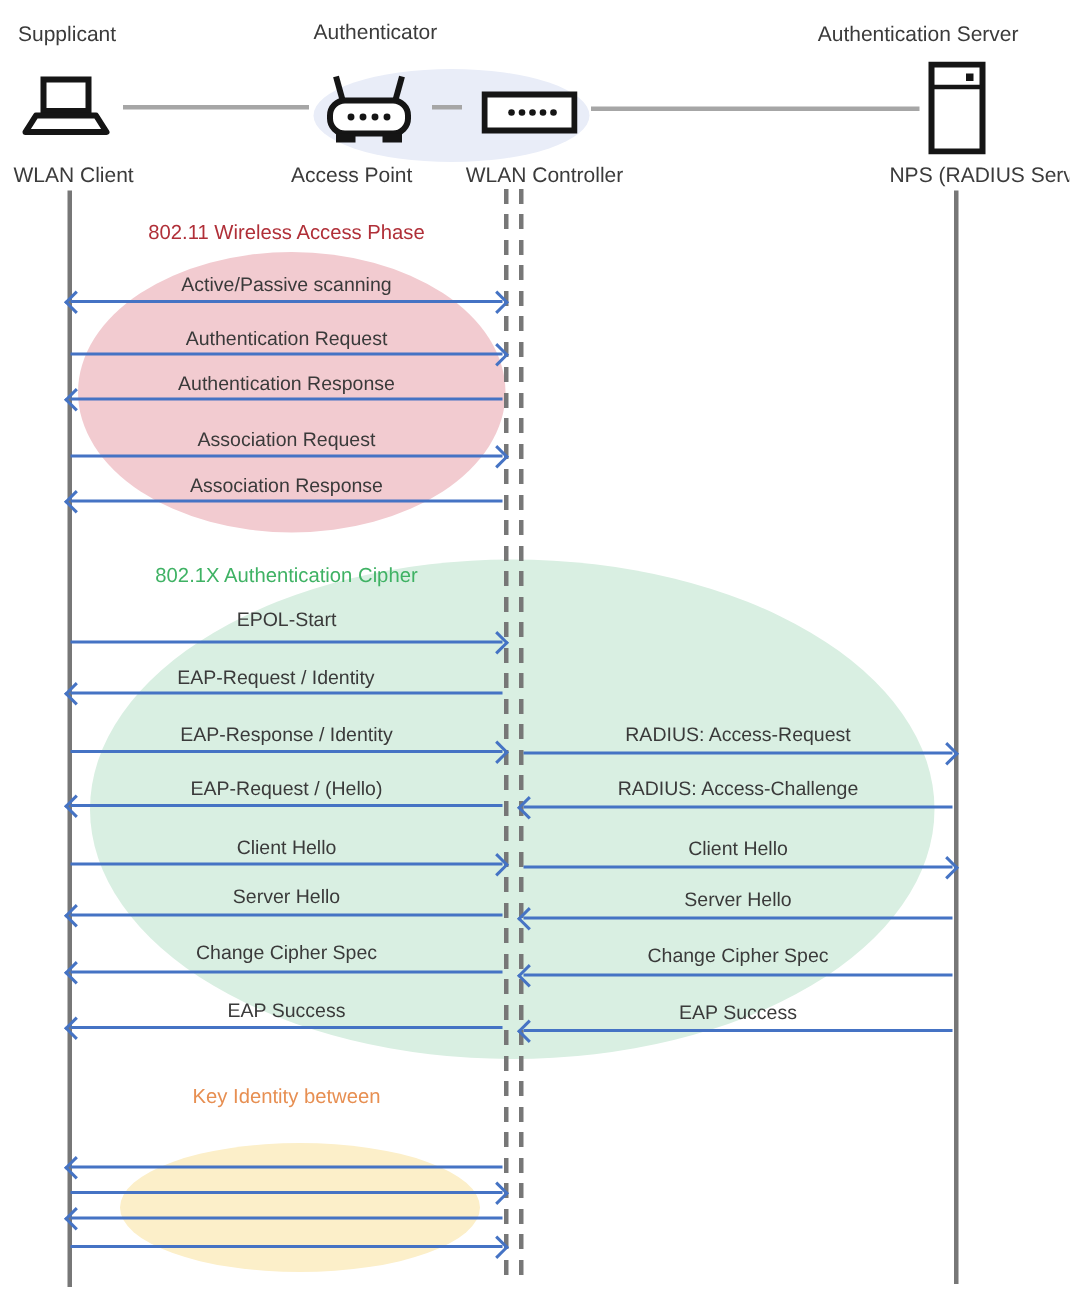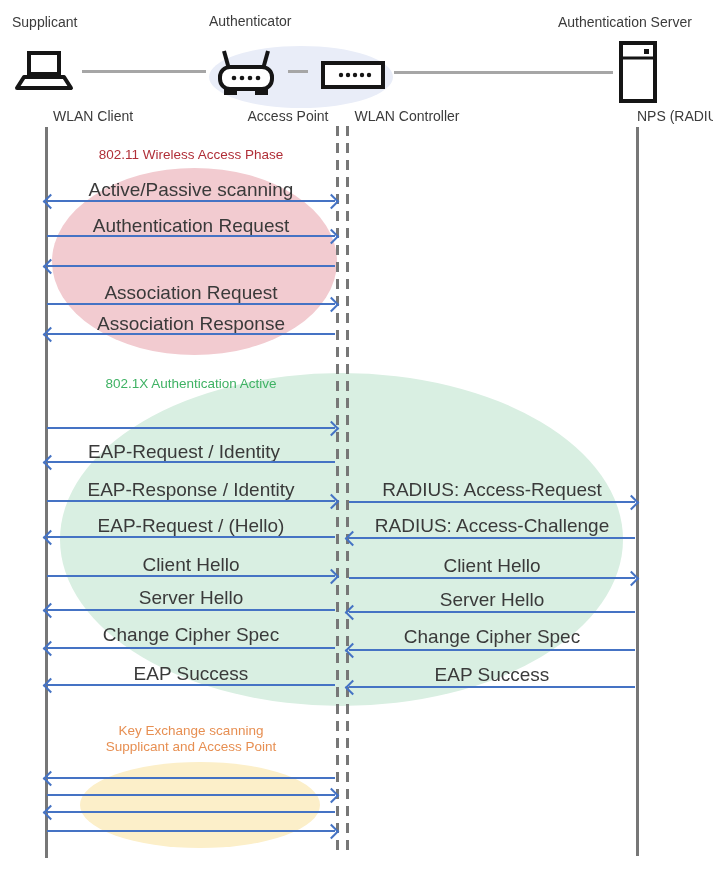--- a/index.html
+++ b/index.html
@@ -1,50 +1,50 @@
 <!DOCTYPE html>
 <html><head>
 <meta charset="utf-8">
 <style>
   html,body { margin:0; padding:0; background:#ffffff; }
   .stage {
     position:relative; width:713px; height:875px; background:#ffffff;
     font-family:"Liberation Sans", sans-serif; overflow:hidden;
   }
   .role { position:absolute; font-size:14px; color:#3b3b3b; }
-  .node-label { position:absolute; font-size:14px; color:#3b3b3b;margin-left:44px; }
+  .node-label { position:absolute; font-size:14px; color:#3b3b3b; }
   .ellipse { position:absolute; border-radius:50%; }
   .lifeline { position:absolute; width:3px; background:#777777; }
   .lifeline.dashed {
     background: repeating-linear-gradient(to bottom, #777777 0 10px, transparent 10px 17px);
   }
   .connector { position:absolute; height:3px; background:#a6a6a6; }
   .phase-title { position:absolute; font-size:13.5px; text-align:center; line-height:16px; }
-  .msg-label { position:absolute; font-size:19px; color:#3a3a3a; text-align:center; line-height:14px; }
+  .msg-label { position:absolute; font-size:13px; color:#3a3a3a; text-align:center; line-height:14px; }
   .arrow { position:absolute; height:2px; background:#4573c4; }
   .arrow.d-right::after, .arrow.d-both::after {
     content:""; position:absolute; right:-2px; top:-4px; width:9px; height:9px;
     border-top:2.5px solid #4573c4; border-right:2.5px solid #4573c4; transform:rotate(45deg);
   }
   .arrow.d-left::before, .arrow.d-both::before {
     content:""; position:absolute; left:-2px; top:-4px; width:9px; height:9px;
     border-bottom:2.5px solid #4573c4; border-left:2.5px solid #4573c4; transform:rotate(45deg);
   }
   .icon { position:absolute; }
 </style>
 </head>
 <body>
 
 <div class="stage">
 
   <div class="ellipse" style="left:209px;top:46px;width:184px;height:62px;background:#E9EDF8"></div>
 
   <div class="role" style="left:12px;top:14px">Supplicant</div>
   <div class="role" style="left:209px;top:13px;width:184px;">Authenticator</div>
-  <div class="role" style="left:558px;top:14px;width:145px;">Authentication Server</div>
+  <div class="role" style="left:534px;top:14px;width:145px;text-align:right">Authentication Server</div>
 
   <div class="connector" style="left:82px;top:70px;width:124px"></div>
   <div class="connector" style="left:288px;top:70px;width:20px"></div>
   <div class="connector" style="left:394px;top:71px;width:219px"></div>
 
   <svg class="icon" style="left:12px;top:49px" width="64" height="48" viewBox="0 0 64 48">
     <rect x="17" y="4" width="30" height="21" fill="none" stroke="#151515" stroke-width="4"></rect>
     <path d="M12 28 L52 28 L59 39 L5 39 Z" fill="none" stroke="#151515" stroke-width="4" stroke-linejoin="round"></path>
   </svg>
 
@@ -69,54 +69,55 @@
     <circle cx="48" cy="15" r="2.2" fill="#151515"></circle>
   </svg>
 
   <svg class="icon" style="left:618px;top:41px" width="40" height="62" viewBox="0 0 40 62">
     <rect x="3" y="2" width="34" height="58" fill="#ffffff" stroke="#151515" stroke-width="4"></rect>
     <line x1="3" y1="17" x2="37" y2="17" stroke="#151515" stroke-width="3"></line>
     <rect x="26" y="8" width="5" height="5" fill="#151515"></rect>
   </svg>
 
   <div class="node-label" style="left:9px;top:108px">WLAN Client</div>
-  <div class="node-label" style="left:194px;top:108px;width:100px;text-align:center">Access Point</div>
+  <div class="node-label" style="left:194px;top:108px;width:100px;">Access Point</div>
   <div class="node-label" style="left:305px;top:108px;width:116px;text-align:center">WLAN Controller</div>
   <div class="node-label" style="left:588px;top:108px;width:145px;text-align:right">NPS (RADIUS Server)</div>
 
   <div class="ellipse" style="left:52px;top:168px;width:285px;height:187px;background:#F2CBD0"></div>
   <div class="ellipse" style="left:60px;top:373px;width:563px;height:333px;background:#D9EFE2"></div>
   <div class="ellipse" style="left:80px;top:762px;width:240px;height:86px;background:#FCEFC9"></div>
 
   <div class="lifeline" style="left:45px;top:127px;height:731px"></div>
   <div class="lifeline dashed" style="left:336px;top:126px;height:726px"></div>
   <div class="lifeline dashed" style="left:346px;top:126px;height:726px"></div>
   <div class="lifeline" style="left:636px;top:127px;height:729px"></div>
 
   <div class="phase-title" style="left:47px;top:147px;width:288px;color:#B02F38">802.11 Wireless Access Phase</div>
-  <div class="phase-title" style="left:47px;top:376px;width:288px;color:#3FB264">802.1X Authentication Active</div>
+  <div class="phase-title" style="left:47px;top:376px;width:288px;color:#3FB264">802.1X Authentication Cipher</div>
   <div class="phase-title" style="left:47px;top:723px;width:288px;color:#E78F52">
-    <div>Key Exchange scanning</div>
-    <div>Supplicant and Access Point</div>
+    <div>Key Identity between</div>
   </div>
 
   <div class="msg-label" style="left:47px;top:183px;width:288px">Active/Passive scanning</div>
   <div class="arrow d-both" style="left:47px;top:200px;width:288px"></div>
 
   <div class="msg-label" style="left:47px;top:219px;width:288px">Authentication Request</div>
   <div class="arrow d-right" style="left:47px;top:235px;width:288px"></div>
 
+  <div class="msg-label" style="left:47px;top:249px;width:288px">Authentication Response</div>
   <div class="arrow d-left" style="left:47px;top:265px;width:288px"></div>
 
   <div class="msg-label" style="left:47px;top:286px;width:288px">Association Request</div>
   <div class="arrow d-right" style="left:47px;top:303px;width:288px"></div>
 
   <div class="msg-label" style="left:47px;top:317px;width:288px">Association Response</div>
   <div class="arrow d-left" style="left:47px;top:333px;width:288px"></div>
 
+  <div class="msg-label" style="left:47px;top:406px;width:288px">EPOL-Start</div>
   <div class="arrow d-right" style="left:47px;top:427px;width:288px"></div>
 
   <div class="msg-label" style="left:40px;top:445px;width:288px">EAP-Request / Identity</div>
   <div class="arrow d-left" style="left:47px;top:461px;width:288px"></div>
 
   <div class="msg-label" style="left:47px;top:483px;width:288px">EAP-Response / Identity</div>
   <div class="arrow d-right" style="left:47px;top:500px;width:288px"></div>
 
   <div class="msg-label" style="left:47px;top:519px;width:288px">EAP-Request / (Hello)</div>
   <div class="arrow d-left" style="left:47px;top:536px;width:288px"></div>

